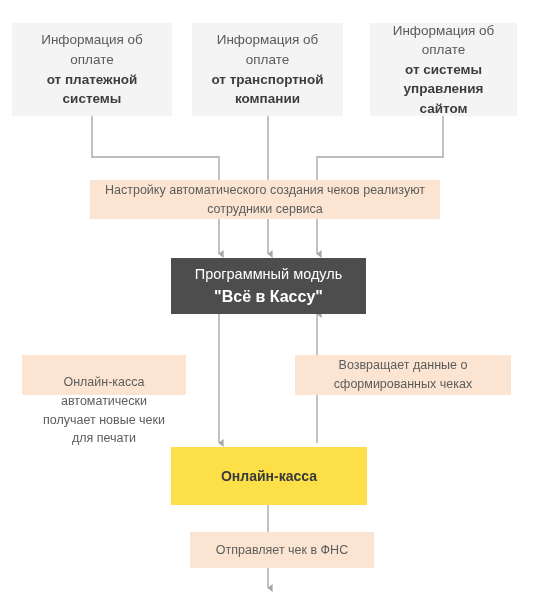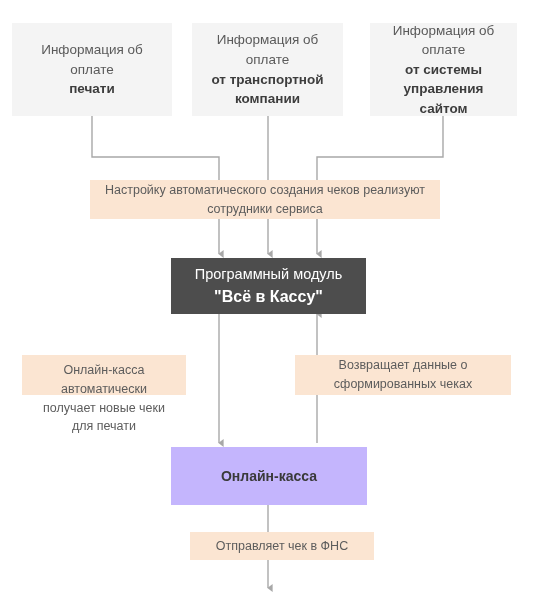--- a/index.html
+++ b/index.html
@@ -47,40 +47,40 @@
   }
   .source-box .emph {
     font-weight: bold;
     color: #3d3d3d;
   }
   .note-box {
     background: #fbe5d2;
     color: #5c5c5c;
     font-size: 12.5px;
     line-height: 1.5;
-    padding: 6px 10px;
+    padding: 18px 10px;
     z-index: 3;
   }
   .module-box {
     background: #4d4d4d;
     color: #ffffff;
     font-size: 14.5px;
     line-height: 1.45;
     padding: 6px 10px;
     z-index: 3;
   }
   .module-box .title-main {
     font-weight: normal;
   }
   .module-box .title-sub {
     font-weight: bold;
     font-size: 16px;
   }
   .kassa-box {
-    background: #c4b5fd;
+    background: #fde047;
     color: #4a4a4a;
     font-size: 13.5px;
     line-height: 1.5;
     padding: 6px 10px;
     z-index: 3;
     gap: 20px;
   }
   .kassa-box .k-main {
     font-weight: bold;
     color: #3a3a3a;
@@ -121,21 +121,22 @@
 
       <path d="M317,443 L317,314" marker-end="url(#arrow-up)"></path>
 
       <path d="M268,505 L268,588" marker-end="url(#arrow-down)"></path>
     </g>
   </svg>
 
   <div class="node source-box" style="left:12px; top:23px; width:160px; height:93px;">
     <span class="lead">Информация об</span>
     <span class="lead">оплате</span>
-    <span class="emph">печати</span>
+    <span class="emph">от платежной</span>
+    <span class="emph">системы</span>
   </div>
 
   <div class="node source-box" style="left:192px; top:23px; width:151px; height:93px;">
     <span class="lead">Информация об</span>
     <span class="lead">оплате</span>
     <span class="emph">от транспортной</span>
     <span class="emph">компании</span>
   </div>
 
   <div class="node source-box" style="left:370px; top:23px; width:147px; height:93px;">

